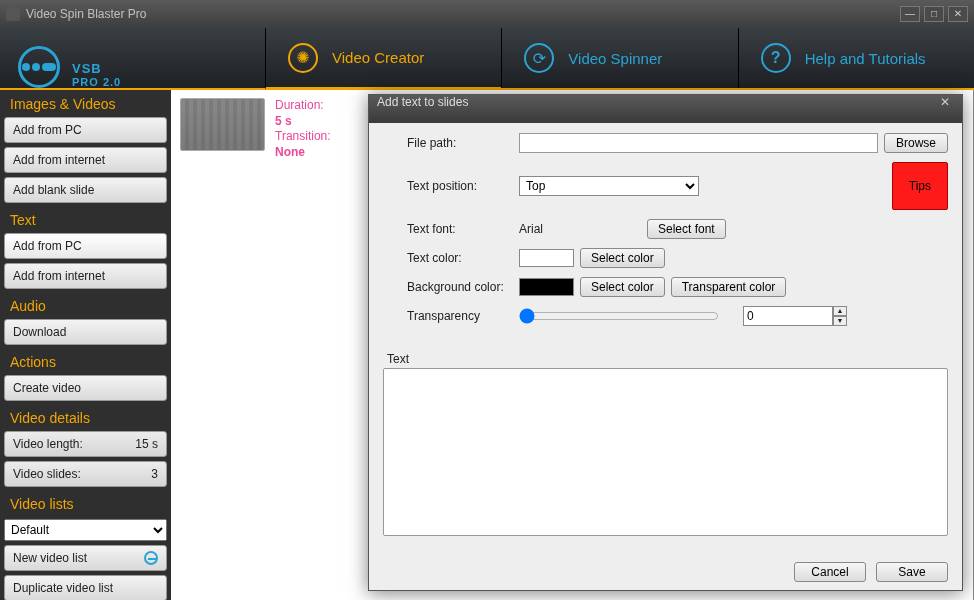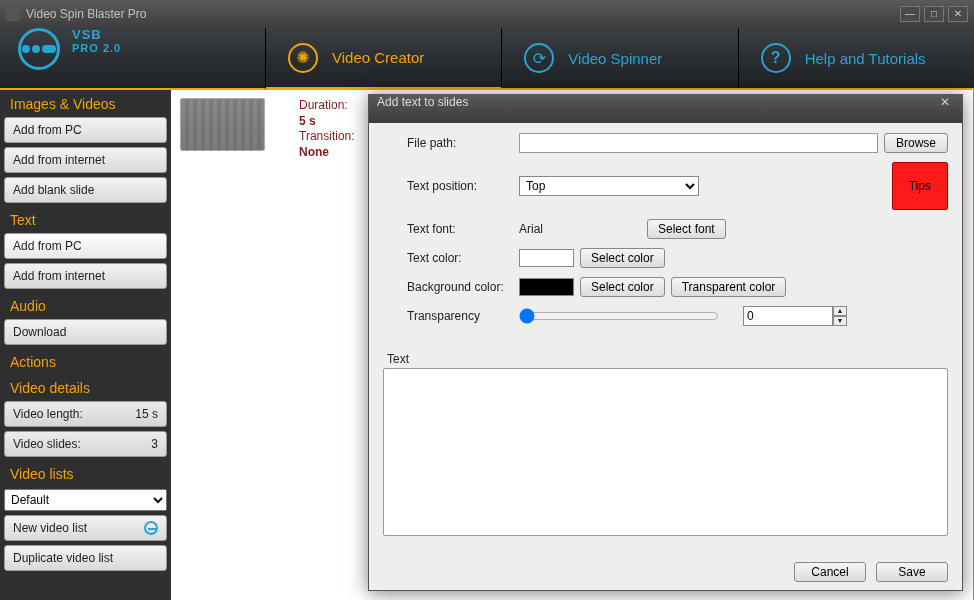--- a/index.html
+++ b/index.html
@@ -6,21 +6,21 @@
 body { background: #d4d4d4; width: 974px; height: 600px; overflow: hidden; position: relative; }
 
 
 .titlebar { height: 28px; background: linear-gradient(#5a5a5a,#3d3d3d); display: flex; align-items: center; padding: 0 6px; color: #c0c0c0; font-size: 12px; }
 .titlebar-icon { width: 14px; height: 14px; background: #555; border-radius: 2px; margin-right: 6px; }
 .titlebar-spacer { flex: 1; }
 .winbtn { width: 20px; height: 16px; margin-left: 4px; border: 1px solid #777; background: #4a4a4a; color: #ccc; font-size: 10px; text-align: center; line-height: 14px; cursor: pointer; }
 
 
 .topnav { height: 62px; background: linear-gradient(#3a3f43,#2b2f33 50%,#1e2225); display: flex; border-bottom: 2px solid #f0a500; }
-.logo-cell { width: 265px; display: flex; align-items: flex-start; padding-left: 18px; gap: 12px; }
+.logo-cell { width: 265px; display: flex; align-items: flex-end; padding-left: 18px; gap: 12px; }
 .logo-circle { width: 42px; height: 42px; border: 3px solid #2aa4d4; border-radius: 50%; display: flex; align-items: center; justify-content: center; }
 .logo-dots { display: flex; gap: 2px; }
 .logo-dots span { width: 8px; height: 8px; background: #2aa4d4; border-radius: 50%; }
 .logo-dots span:last-child { width: 14px; height: 8px; border-radius: 4px; }
 .logo-text { color: #2aa4d4; font-size: 13px; font-weight: bold; letter-spacing: 1px; line-height: 1.1; }
 .logo-text .sub { font-size: 11px; }
 .nav-item { flex: 1; border-left: 1px solid #000; display: flex; align-items: center; gap: 14px; padding-left: 22px; cursor: pointer; }
 .nav-item.active { border-bottom: 3px solid #f0a500; margin-bottom: -2px; }
 .nav-icon { width: 30px; height: 30px; border: 2px solid; border-radius: 50%; display: flex; align-items: center; justify-content: center; font-size: 16px; }
 .nav-item.vc .nav-icon { border-color: #f0a500; color: #f0a500; }
@@ -38,21 +38,21 @@
 .sect-btn.sel { background: linear-gradient(#fff,#e8e8e8); }
 .detail-row { background: linear-gradient(#ececec,#d5d5d5); border: 1px solid #999; border-radius: 3px; margin: 1px 4px 3px; padding: 5px 8px; font-size: 12px; color: #222; display: flex; justify-content: space-between; }
 .dropdown { margin: 3px 4px; display: flex; }
 .dropdown select { flex: 1; font-size: 12px; padding: 2px; }
 .list-row { background: linear-gradient(#f3f3f3,#d9d9d9); border: 1px solid #999; border-radius: 3px; margin: 1px 4px 3px; padding: 5px 8px; font-size: 12px; color: #222; display: flex; justify-content: space-between; align-items: center; cursor: pointer; }
 .mini-icon { width: 14px; height: 14px; border: 2px solid #2aa4d4; border-radius: 50%; position: relative; }
 .mini-icon::before { content: ""; position: absolute; width: 8px; height: 2px; background: #2aa4d4; top: 5px; left: 2px; }
 
 .content { flex: 1; background: #fff; position: relative; border-right: 1px solid #888;}
 .thumb { position: absolute; left: 9px; top: 8px; width: 85px; height: 53px; border: 1px solid #aaa; background: repeating-linear-gradient(90deg,#ccc 0 4px,#bbb 4px 8px), linear-gradient(#aaa,#999); background-blend-mode: multiply; border-radius: 2px; }
-.thumb-meta { position: absolute; left: 104px; top: 8px; font-size: 12px; color: #7f1d1d; line-height: 1.3; margin-left: 24px; }
+.thumb-meta { position: absolute; left: 104px; top: 8px; font-size: 12px; color: #ec4899; line-height: 1.3; }
 .thumb-meta b { font-weight: bold; }
 
 
 .dialog { position: absolute; left: 368px; top: 94px; width: 595px; height: 497px; background: #eee; border: 1px solid #555; box-shadow: 0 2px 18px rgba(0,0,0,0.5); display: flex; flex-direction: column; }
 .dlg-title { height: 28px; background: linear-gradient(#5a5a5a,#3a3a3a); color: #ddd; font-size: 12px; display: flex; align-items: flex-start; padding: 0 8px; }
 .dlg-title .x { margin-left: auto; width: 18px; text-align: center; cursor: pointer; color: #ccc; }
 .dlg-body { flex: 1; padding: 10px 14px 8px; display: flex; flex-direction: column; gap: 9px; font-size: 12px; color: #222; position: relative; }
 .frow { display: flex; align-items: center; gap: 6px; }
 .flabel { width: 106px; margin-left: 24px; }
 .tinput { border: 1px solid #999; background: #fff; height: 20px; padding: 0 4px; font-size: 12px; }
@@ -118,20 +118,21 @@
     <div class="sect-btn">Add blank slide</div>
 
     <div class="sect-head">Text</div>
     <div class="sect-btn sel">Add from PC</div>
     <div class="sect-btn">Add from internet</div>
 
     <div class="sect-head">Audio</div>
     <div class="sect-btn">Download</div>
 
     <div class="sect-head">Actions</div>
+    <div class="sect-btn">Create video</div>
 
     <div class="sect-head">Video details</div>
     <div class="detail-row">
       <span>Video length:</span>
       <span>15 s</span>
     </div>
     <div class="detail-row">
       <span>Video slides:</span>
       <span>3</span>
     </div>

